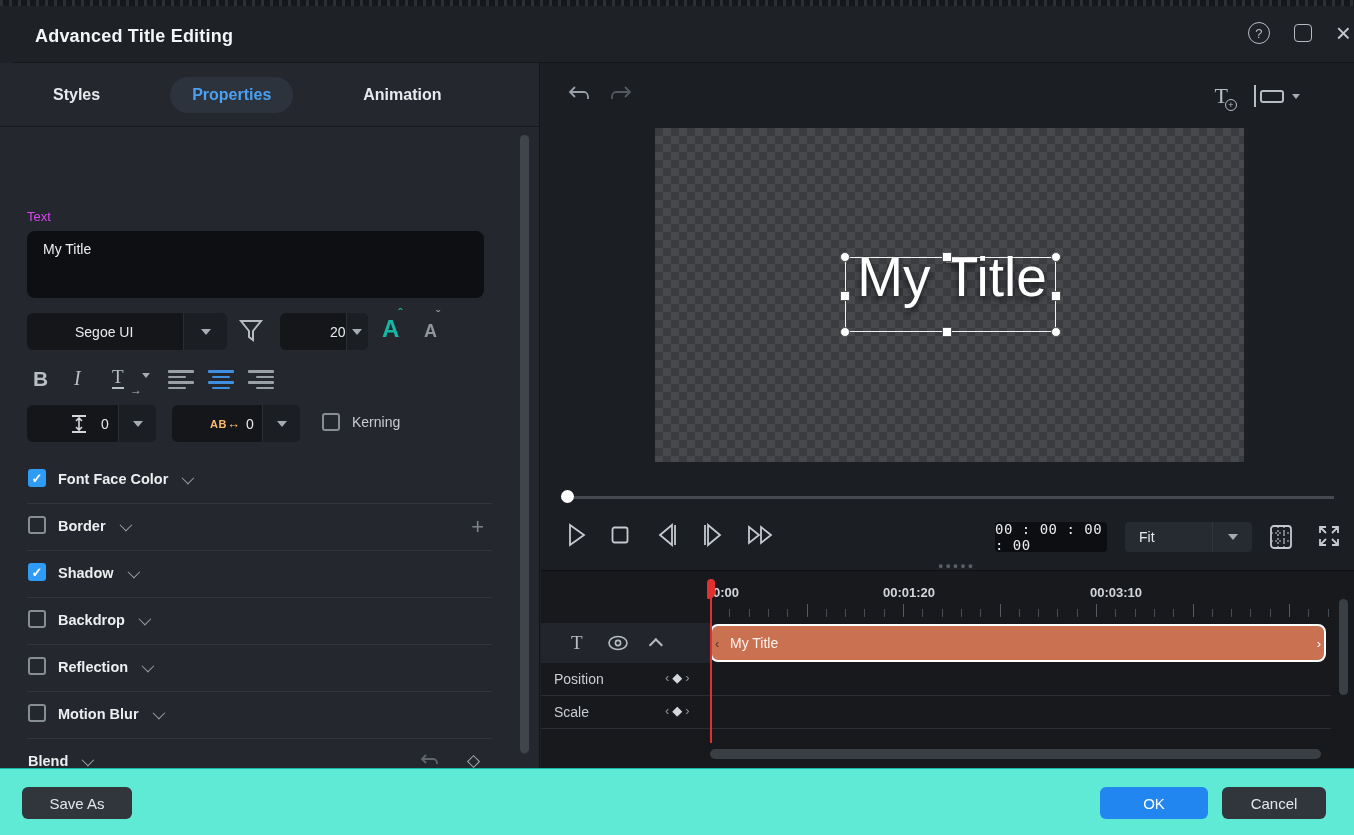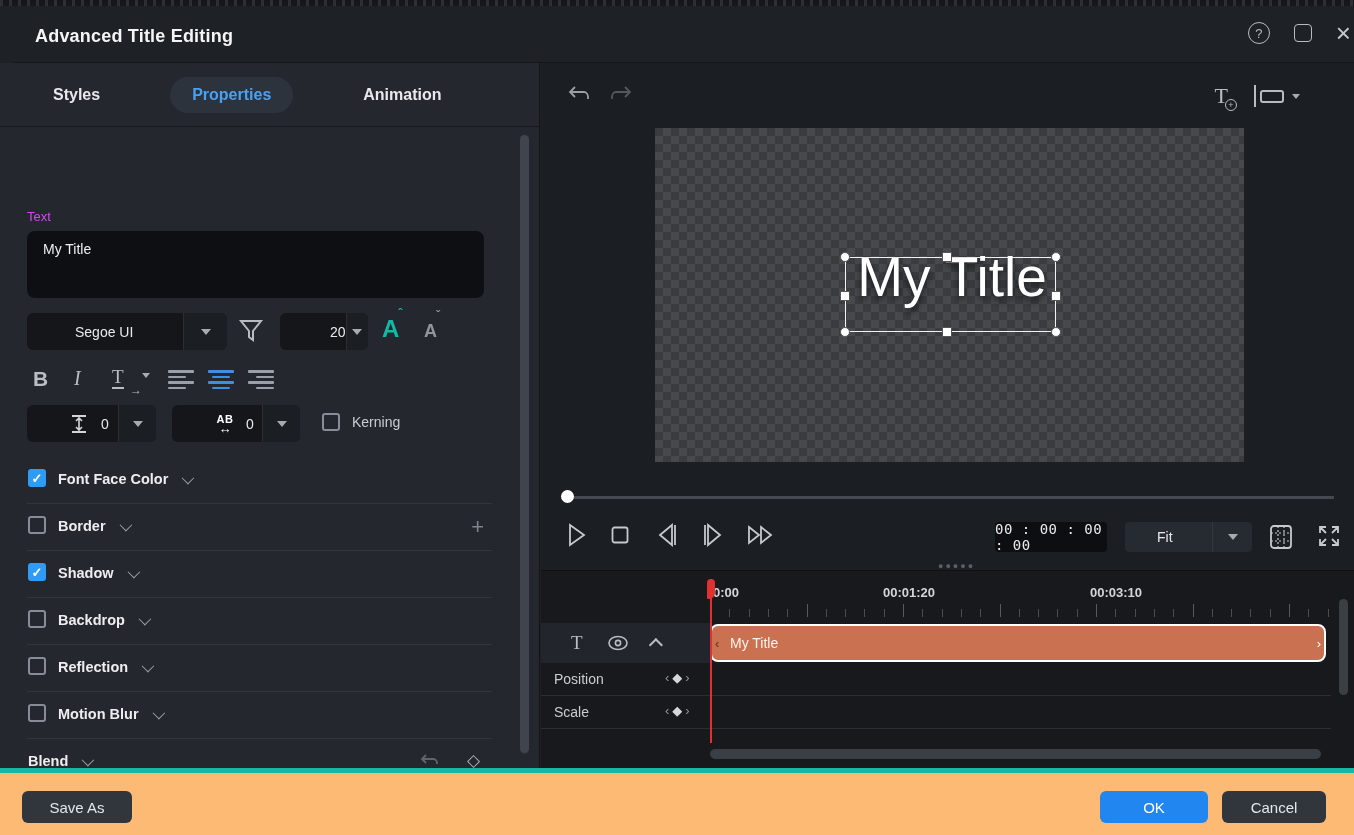--- a/index.html
+++ b/index.html
@@ -55,21 +55,21 @@
   .align-left { left:168px; } .align-center { left:208px; } .align-right { left:248px; }
   .align-left i:nth-child(even){ width:70%; }
   .align-center i { background:#3f8fe0; } .align-center i:nth-child(even){ width:70%; margin-left:15%; }
   .align-right i:nth-child(even){ width:70%; margin-left:30%; }
 
   .spacing-row { position:absolute; left:0; top:278px; width:540px; height:37px; }
   .line-sp { left:27px; width:129px; }
   .letter-sp { left:172px; width:128px; }
   .sp-icon { width:42px; display:flex; align-items:center; justify-content:center; color:#d2d6db; }
   .sp-val { flex:1; font-size:14px; text-align:left; }
-  .ab-wrap { display:flex; flex-direction:column; align-items:center; line-height:10px; color:#ffffff; }
+  .ab-wrap { display:flex; align-items:center; line-height:10px; color:#fdba74; }
   .ab-wrap b { font-size:11px; letter-spacing:.5px; } .ab-wrap span { font-size:13px; }
   .checkbox { width:18px; height:18px; border:2px solid #878d95; border-radius:3px; background:transparent; }
   .checkbox.checked { background:#2e9cf4; border-color:#2e9cf4; color:#fff; font-size:13px; font-weight:700; display:flex; align-items:center; justify-content:center; }
   .kerning-box { position:absolute; left:322px; top:8px; }
   .kerning-label { position:absolute; left:352px; top:9px; font-size:14px; color:#c9cdd3; }
 
   .sections { position:absolute; left:0; top:330px; width:540px; }
   .sec-row { position:relative; height:47px; }
   .sec-row .divider { position:absolute; left:27px; right:48px; bottom:0; height:1px; background:#32353b; }
   .sec-row .checkbox { position:absolute; left:28px; top:12px; }
@@ -106,21 +106,21 @@
   .h-s { width:10px; height:10px; }
 
   .scrubber { position:absolute; left:20px; top:427px; width:773px; height:14px; }
   .scrub-track { position:absolute; left:0; top:6px; width:100%; height:2.5px; background:#46494f; }
   .scrub-knob { position:absolute; left:0px; top:0; width:13px; height:13px; background:#fff; border-radius:50%; }
 
   .controls-row { position:absolute; left:0; top:455px; width:813px; height:40px; }
   .pbtn { position:absolute; top:4px; color:#c6cad0; }
   .timecode { position:absolute; left:454px; top:4px; width:112px; height:30px; background:#0d0e11; border-radius:4px; color:#e9ebee; font-family:"DejaVu Sans Mono",monospace; font-size:14px; display:flex; align-items:center; justify-content:center; letter-spacing:.5px; }
   .fit-box { position:absolute; left:584px; top:4px; width:127px; height:30px; background:#262a31; border-radius:4px; display:flex; align-items:center; }
-  .fit-box .val { flex:1; padding-left:32px; font-size:14px; color:#e6e8eb; }
+  .fit-box .val { flex:1; padding-left:14px; font-size:14px; color:#e6e8eb; }
   .fit-box .arr { width:40px; height:30px; border-left:1px solid #32363d; display:flex; align-items:center; justify-content:center; }
   .grid-ico { position:absolute; left:728px; top:6px; }
   .fs-ico { position:absolute; left:776px; top:6px; }
   .drag-dots { position:absolute; left:397px; top:498px; color:#5b6068; font-size:9px; letter-spacing:2px; }
 
   
   .timeline { position:absolute; left:541px; top:570px; width:813px; height:198px; background:#17191d; border-top:1px solid #0e1013; }
   .ruler-label { position:absolute; top:14px; font-size:13px; font-weight:700; color:#d2d6db; }
   .ticks { position:absolute; left:169px; top:32px; width:630px; height:14px; }
   .tick { position:absolute; bottom:0; width:1px; height:8px; background:#484d54; }
@@ -137,21 +137,21 @@
   .kf-nav { position:absolute; left:124px; top:7px; color:#8d939b; font-size:13px; display:flex; gap:3px; align-items:center; }
   .kf-nav .dia { color:#d4d8dd; font-size:13px; }
   .playhead-line { position:absolute; left:169px; top:8px; width:2px; height:164px; background:#e03131; }
   .playhead-flag { position:absolute; left:166px; top:8px; width:8px; height:20px; background:#e03131; border-radius:4px 4px 6px 1px; }
   .h-scroll { position:absolute; left:169px; top:178px; width:611px; height:10px; background:transparent; }
   .h-scroll .thumb { width:100%; height:10px; background:#3a3f46; border-radius:5px; }
   .v-scroll { position:absolute; right:6px; top:28px; width:9px; height:160px; }
   .v-scroll .thumb { position:absolute; top:0; width:9px; height:96px; background:#3a3f46; border-radius:5px; }
 
   
-  .footer { position:absolute; left:0; top:768px; width:1354px; height:67px; background:#fdba74; border-top:5px solid #14b8a6; }
+  .footer { position:absolute; left:0; top:768px; width:1354px; height:67px; background:#5eead4; border-top:1px solid #14b8a6; }
   .btn { position:absolute; top:18px; height:32px; border-radius:6px; display:flex; align-items:center; justify-content:center; font-size:15px; color:#e3e6ea; background:#31353c; }
   .btn-save { left:22px; width:110px; }
   .btn-ok { left:1100px; width:108px; background:#2286f0; color:#fff; }
   .btn-cancel { left:1222px; width:104px; }
 
   svg { display:block; }
 </style>
 </head>
 <body>
 

